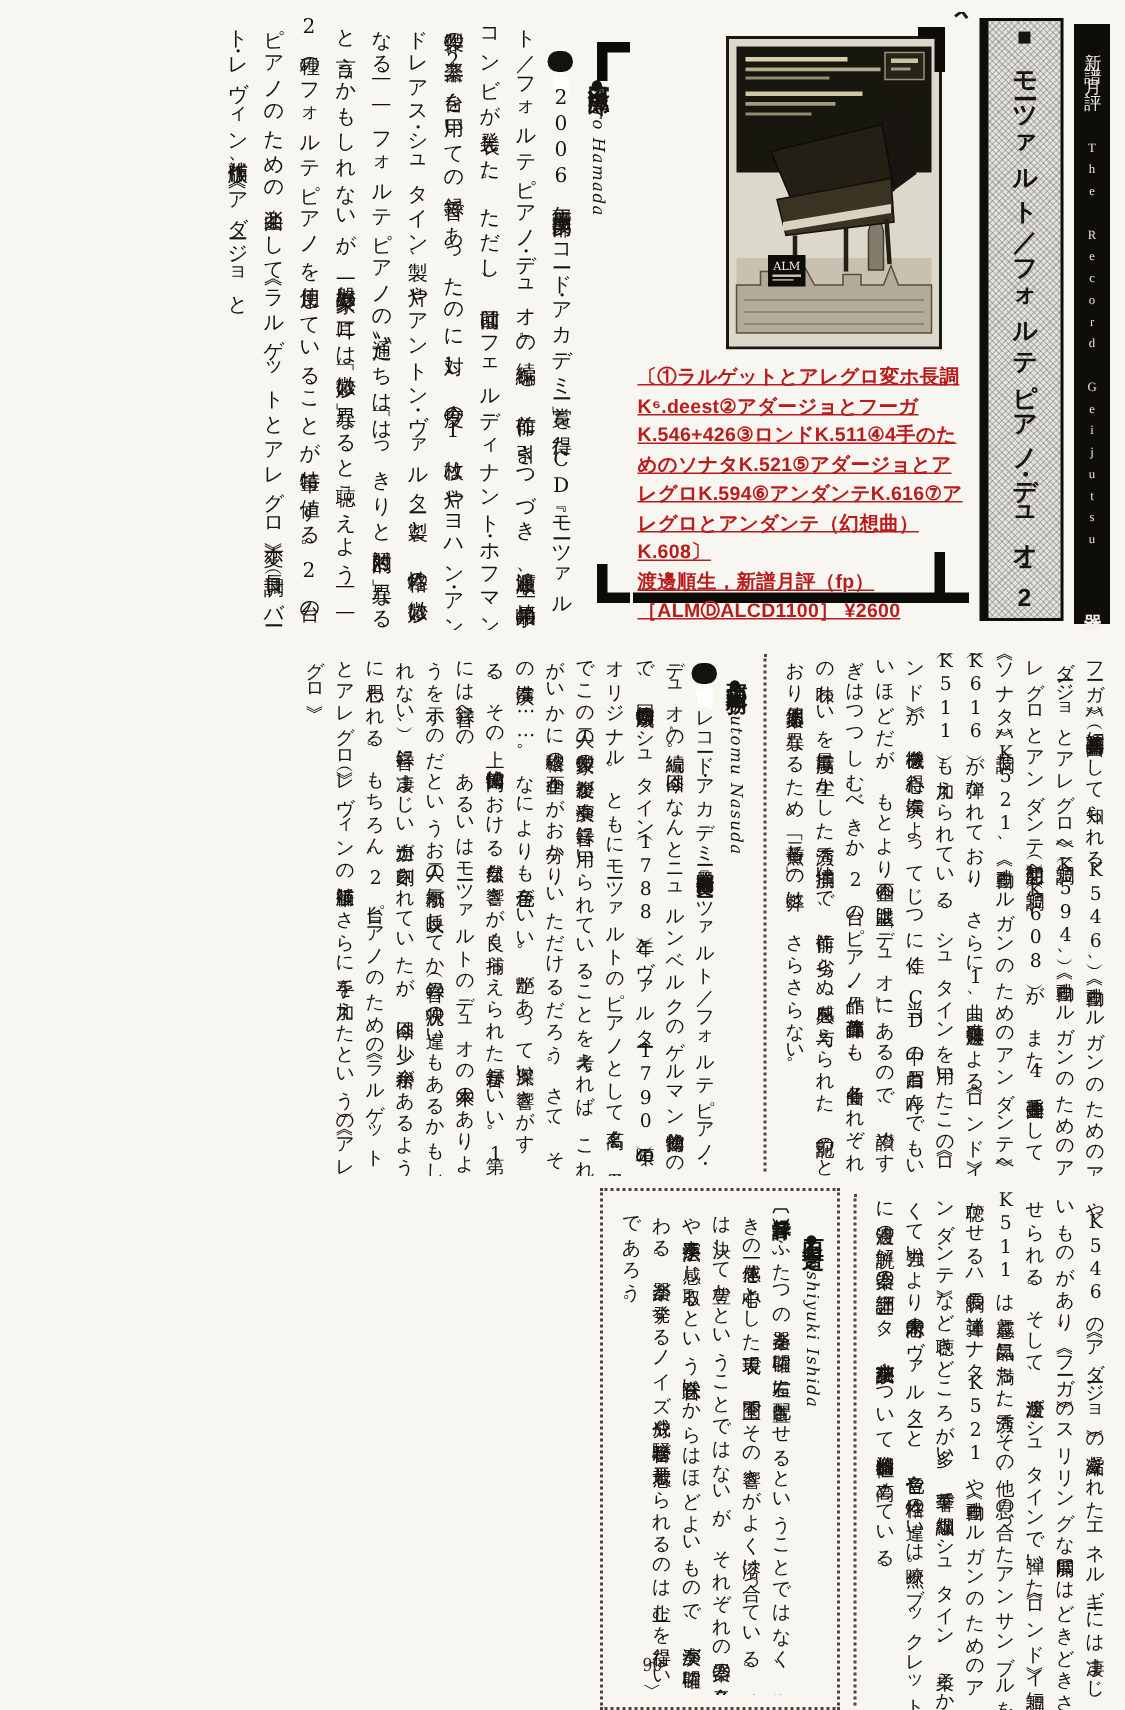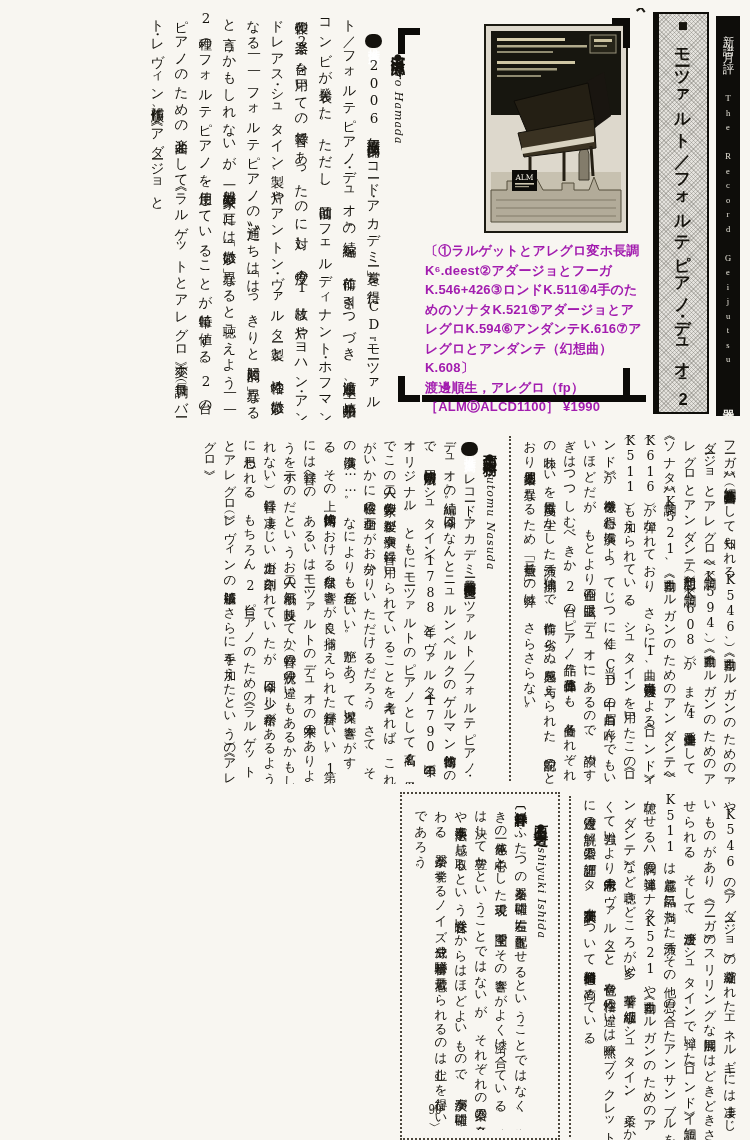--- a/index.html
+++ b/index.html
@@ -76,21 +76,21 @@
   .fr.tr { right:16px; top:-6px;    width:18px; height:30px; border-top:7px solid #0c0b08; border-right:7px solid #0c0b08; }
   .fr.br { right:16px; bottom:-7px; width:7px;  height:34px; background:#0c0b08; }
 
   .cd-cover { width:162px; height:209px; }
   .tokusen { position:absolute; left:4px; top:118px; width:80px; height:80px; z-index:4; }
   .tokusen text { font-family:"Liberation Sans",sans-serif; font-weight:bold; }
 
   .info-box {
     width:100%; margin-top:6px; padding:2px 1px 6px 3px;
     font-family:"Liberation Sans",sans-serif; font-weight:700;
-    font-size:13px; line-height:19.5px; letter-spacing:0.2px; color:#a21caf;
+    font-size:13px; line-height:19.5px; letter-spacing:0.2px; color:#b91c1c;text-decoration:underline;
   }
 
   .title-bar {
     flex:0 0 56px; height:402px; margin-top:4px;
     background-color:#e4e2dd;
     background-image:
       repeating-linear-gradient(45deg,  rgba(90,88,80,.28) 0 1px, transparent 1px 3px),
       repeating-linear-gradient(-45deg, rgba(90,88,80,.28) 0 1px, transparent 1px 3px);
     border:2px solid #0e0d09; border-left:6px solid #0e0d09;
     display:flex; align-items:center; justify-content:center;
@@ -166,22 +166,22 @@
           <rect x="28" y="146" width="25" height="21" fill="#0d0c09"></rect>
           <text x="40.5" y="156" fill="#f2efe4" font-size="7.5" text-anchor="middle">ALM</text>
           <rect x="31" y="159" width="19" height="1.6" fill="#cfc8b2"></rect>
           <rect x="31" y="162" width="14" height="1.2" fill="#a59f89"></rect>
         </svg>
       </div>
 
 
       <div class="info-box">
         <span>〔①ラルゲットとアレグロ変ホ長調K⁶.deest②アダージョとフーガK.546+426③ロンドK.511④4手のためのソナタK.521⑤アダージョとアレグロK.594⑥アンダンテK.616⑦アレグロとアンダンテ（幻想曲）K.608〕</span><br>
-        <span>渡邊順生，アレグロ（fp）</span><br>
-        <span>［ALMⒹALCD1100］ ¥1990</span>
+        <span>渡邊順生，新譜月評（fp）</span><br>
+        <span>［ALMⒹALCD1100］ ¥2600</span>
       </div>
     </div>
 
     <div class="title-bar vtext">
       <span>■モーツァルト／フォルテピアノ・デュオ－2</span>
     </div>
 
     <div class="black-bar vtext">
       <span class="mc-jp">新譜月評</span>
       <span class="mc-en">The Record Geijutsu</span>

